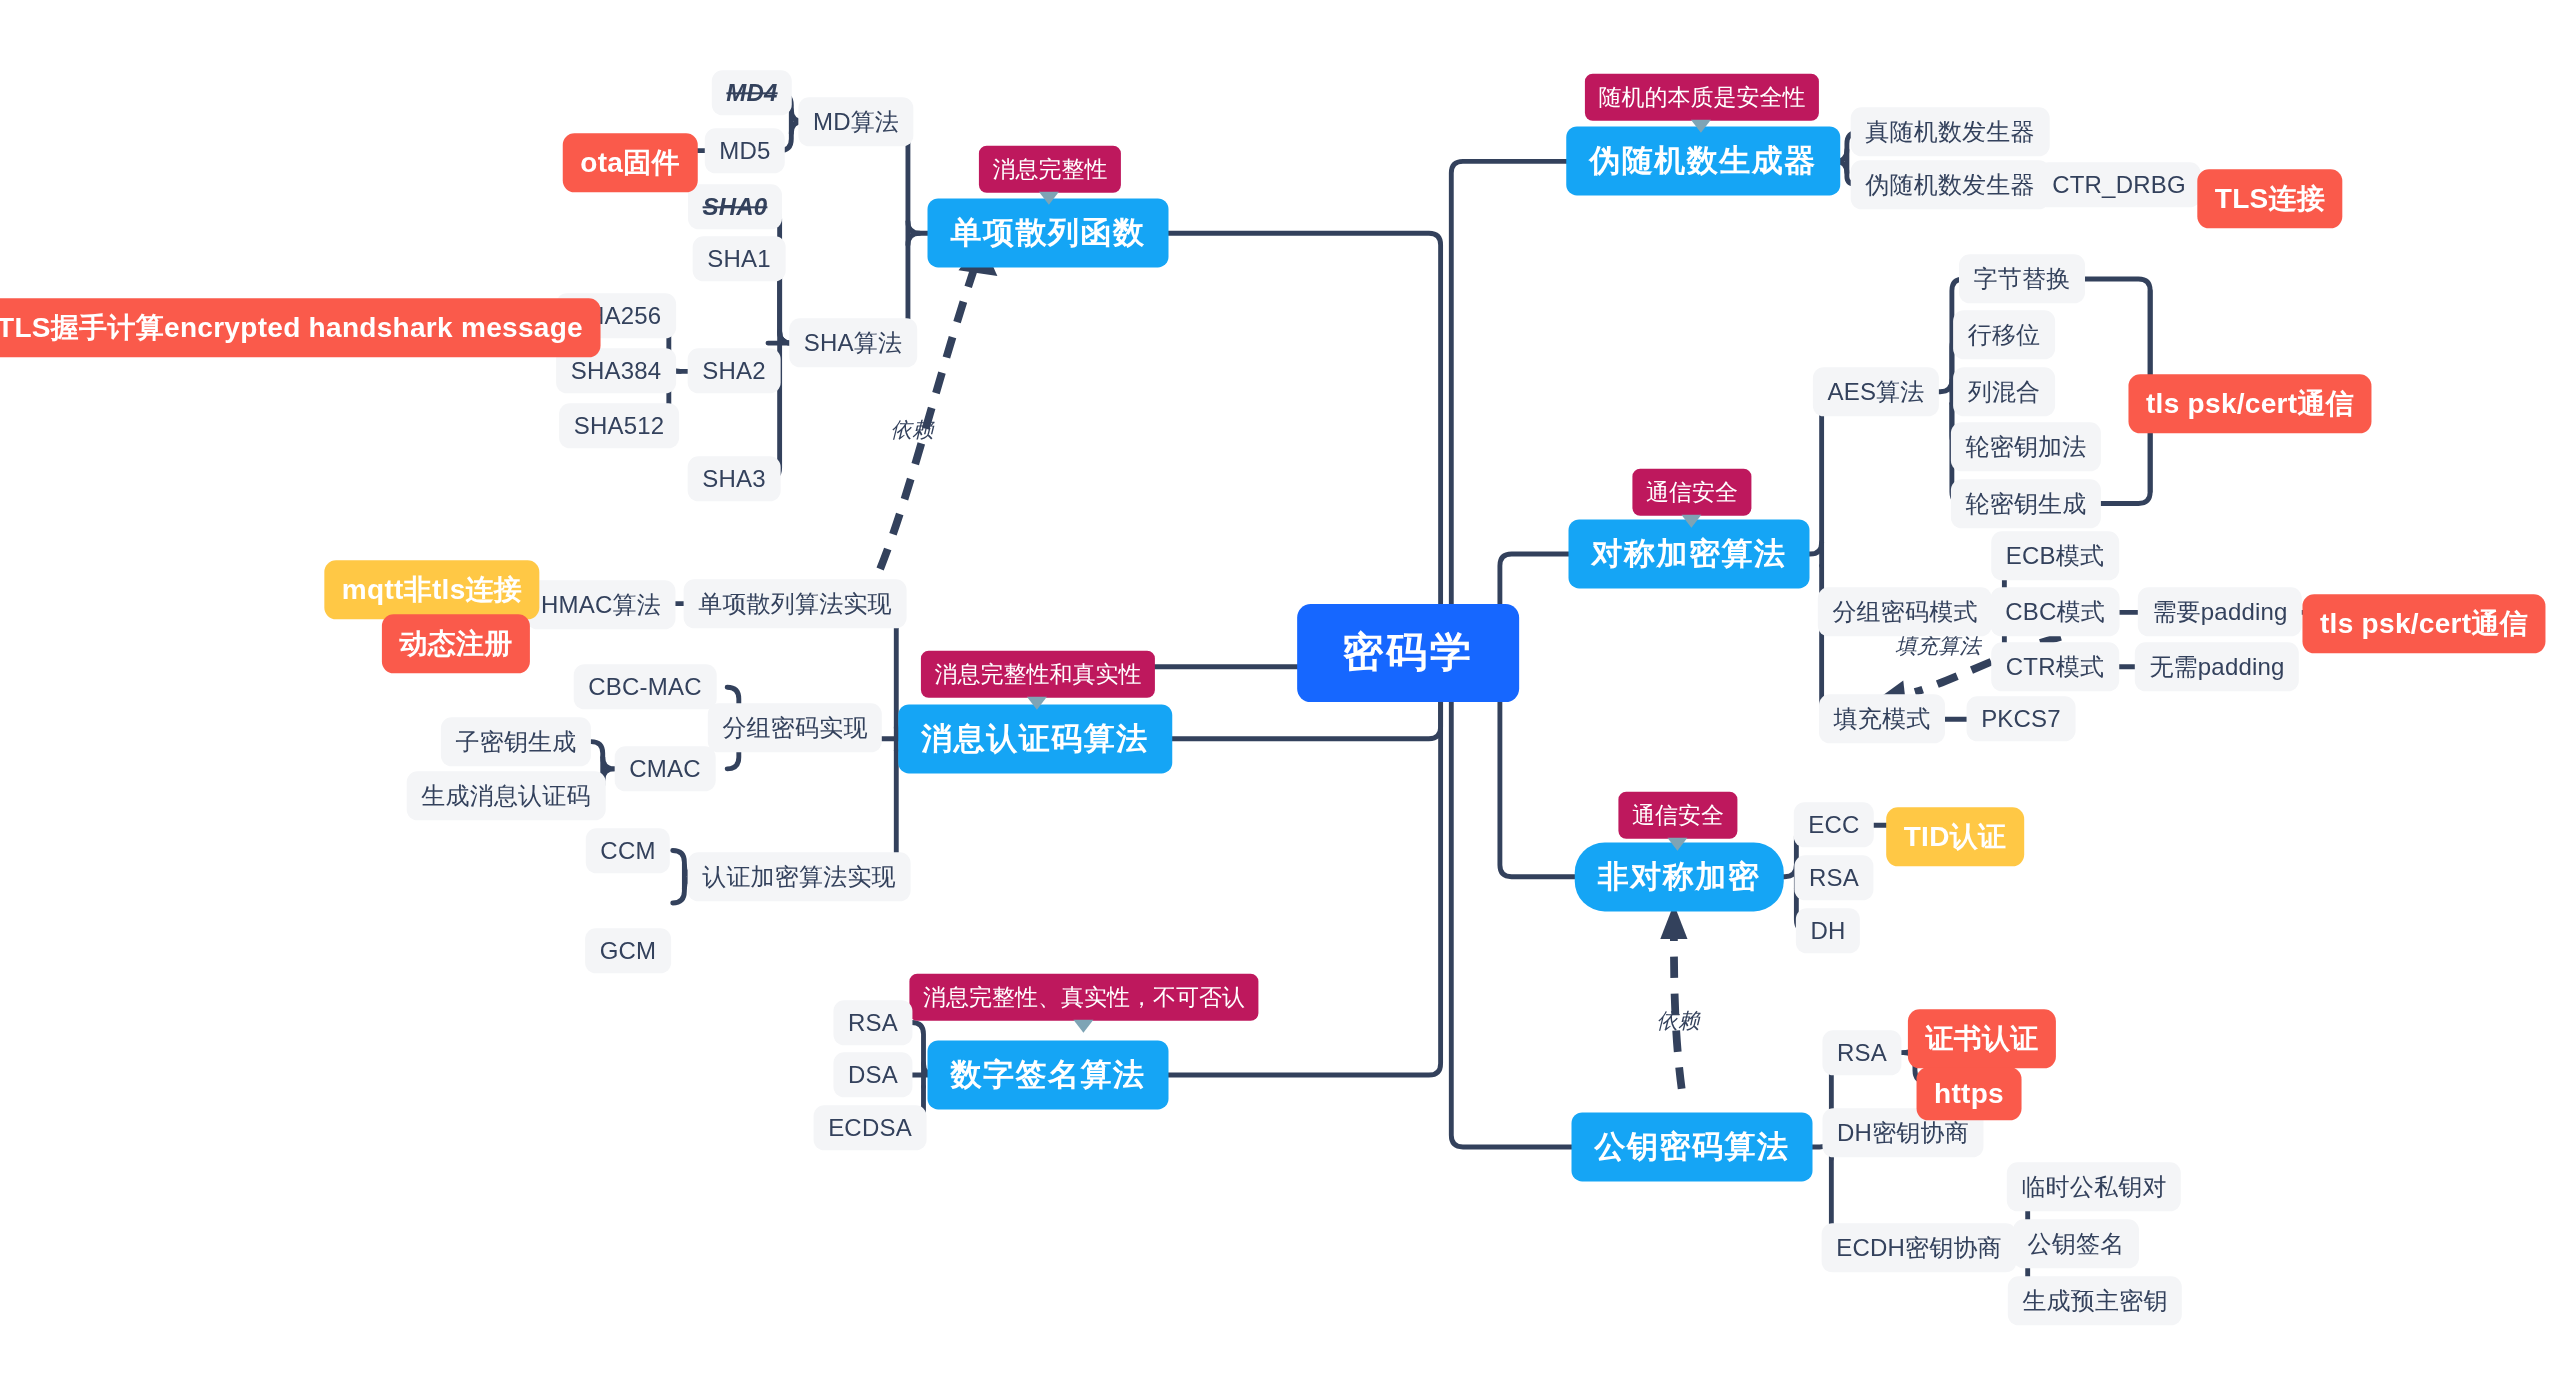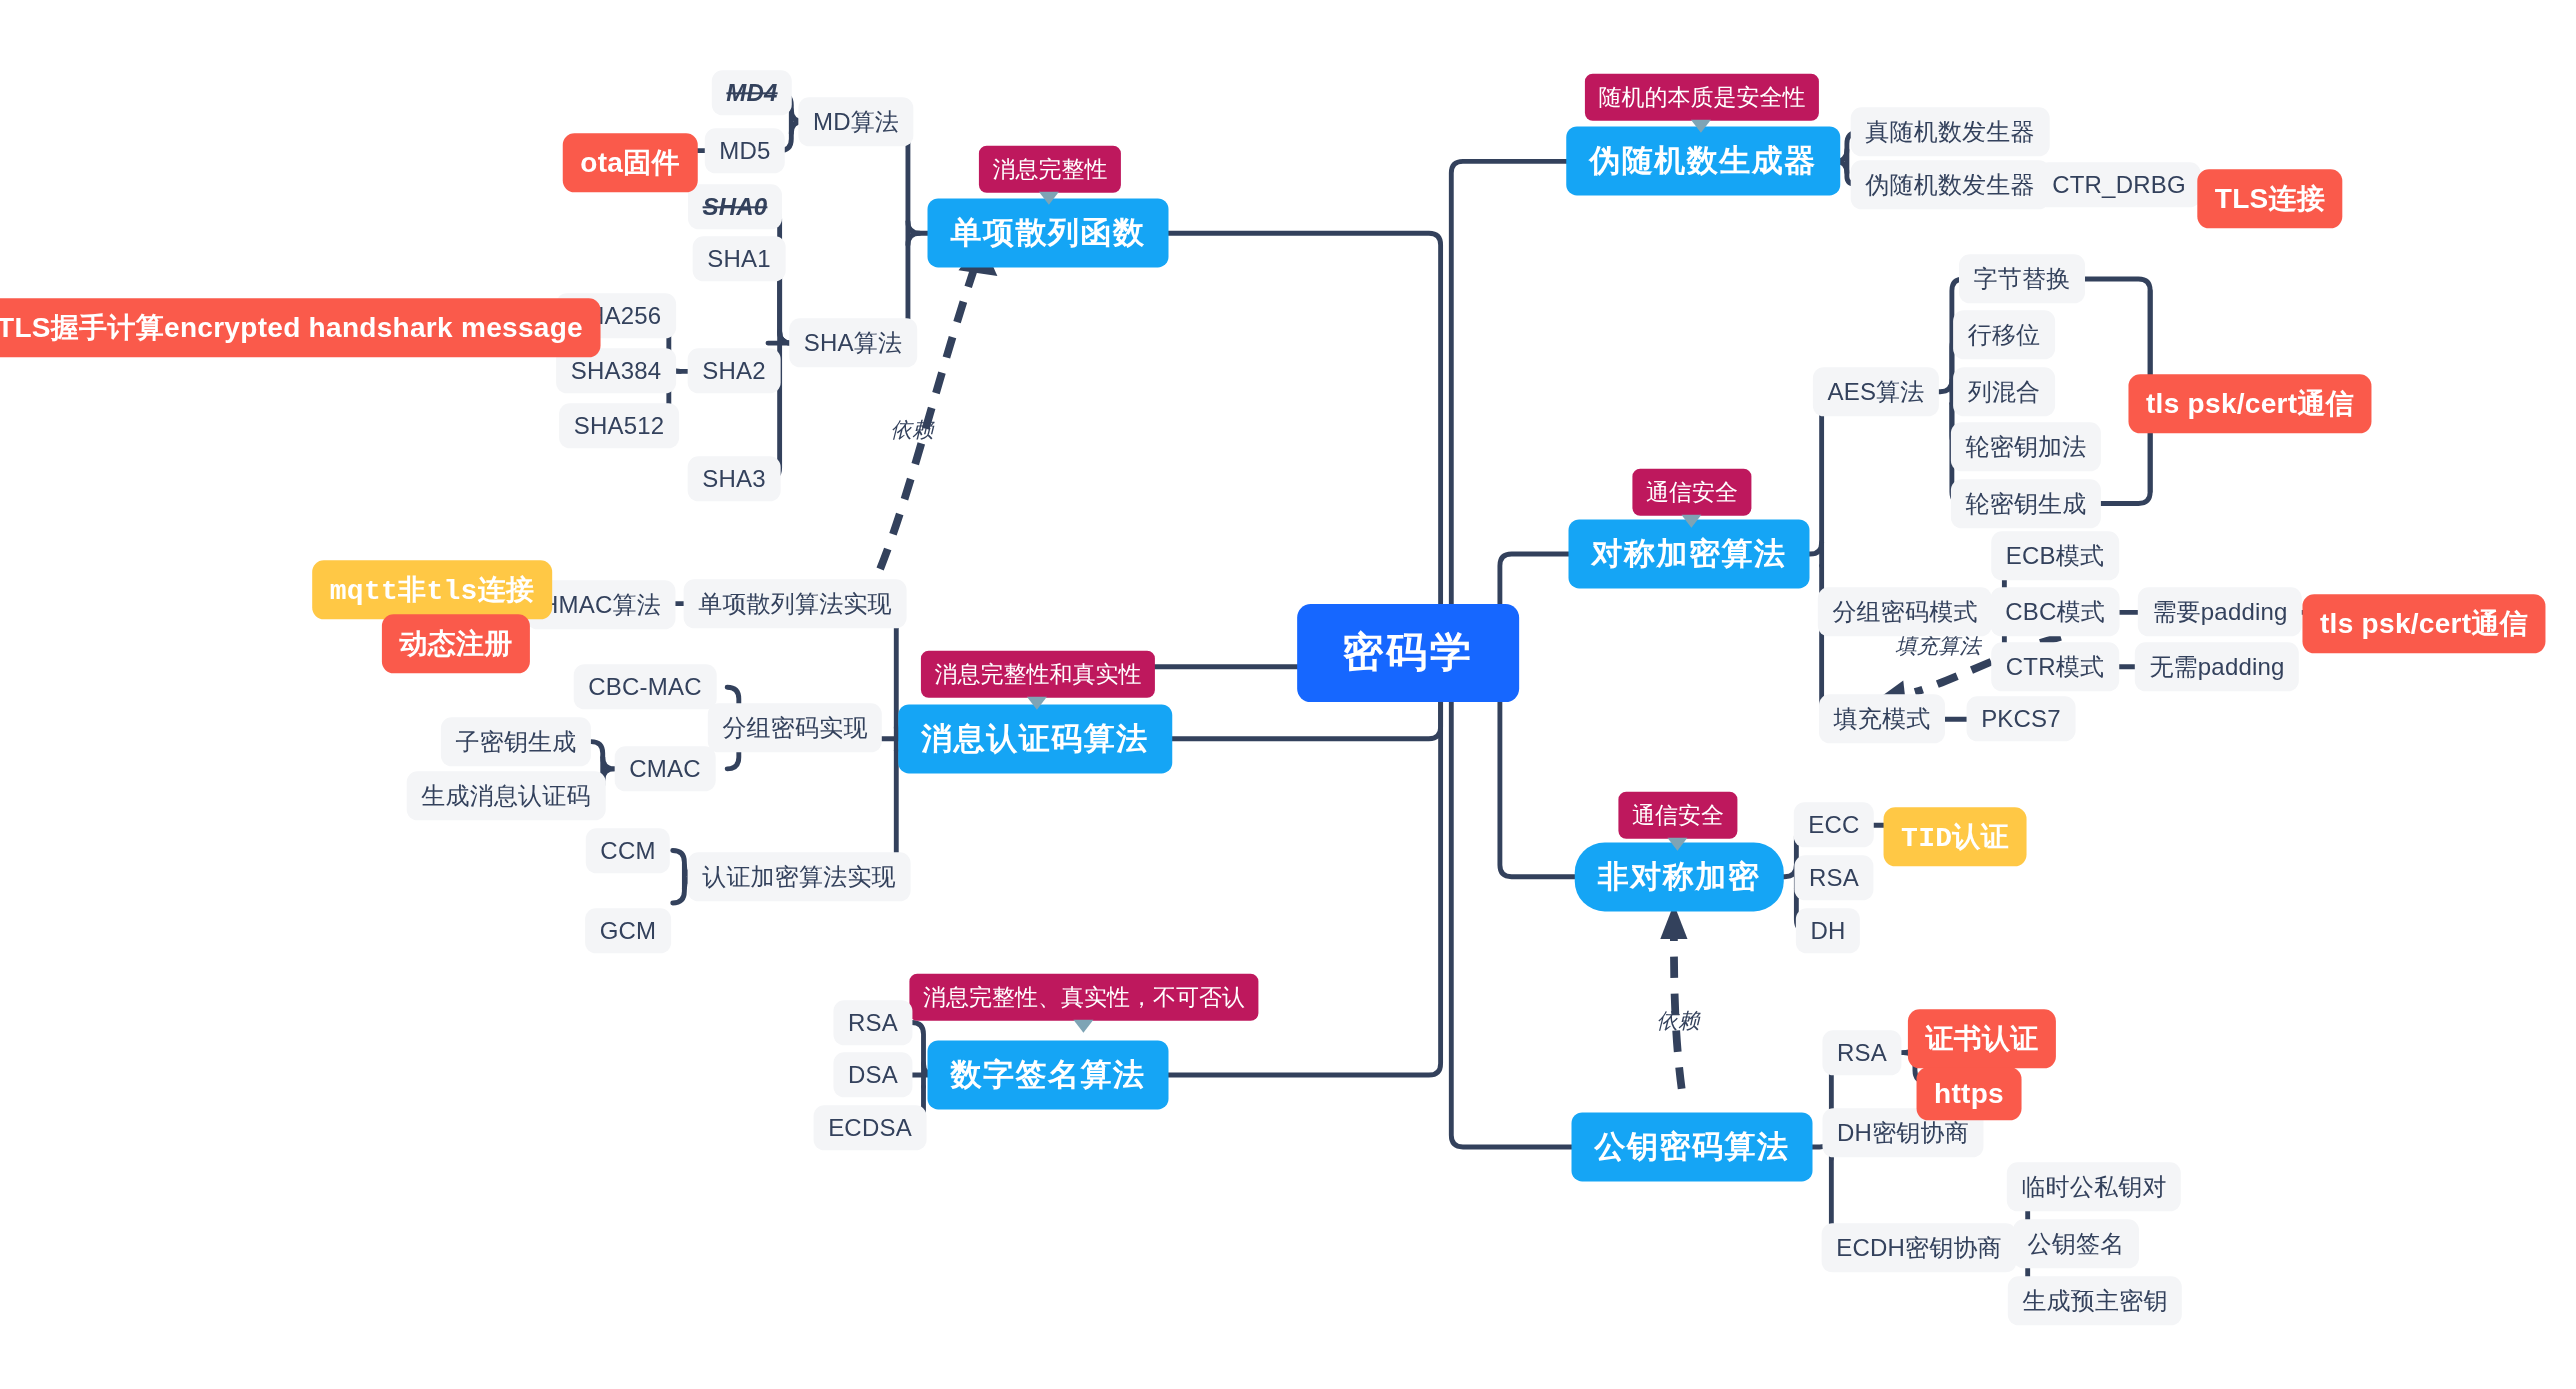--- a/index.html
+++ b/index.html
@@ -54,21 +54,21 @@
   .tag {
     color: #ffffff;
     font-size: 28px;
     font-weight: bold;
     padding: 10.7px 17.5px;
     border-radius: 11.7px;
     letter-spacing: 0.3px;
     margin-top: 12px;
   }
   .tag.red    { background: #fa5a4b; }
-  .tag.yellow { background: #ffc845; font-family: Liberation Mono, monospace; }
+  .tag.yellow { background: #ffc845; }
 
   
   .callout {
     position: absolute;
     transform: translate(-50%, -50%);
     background: #be185d;
     color: #ffffff;
     font-size: 23px;
     padding: 7.8px 13.6px;
     border-radius: 7.8px;
@@ -329,21 +329,21 @@
     </div>
   <div class="node leaf" style="left:506px; top:796px;">
       <span>生成消息认证码</span>
     </div>
   <div class="node leaf" style="left:795px; top:728px;">
       <span>分组密码实现</span>
     </div>
   <div class="node leaf" style="left:628px; top:851px;">
       <span>CCM</span>
     </div>
-  <div class="node leaf" style="left:628px; top:931px;">
+  <div class="node leaf" style="left:628px; top:951px;">
       <span>GCM</span>
     </div>
   <div class="node leaf" style="left:799px; top:877px;">
       <span>认证加密算法实现</span>
     </div>
   <div class="node leaf" style="left:873px; top:1023px;">
       <span>RSA</span>
     </div>
   <div class="node leaf" style="left:873px; top:1075px;">
       <span>DSA</span>

